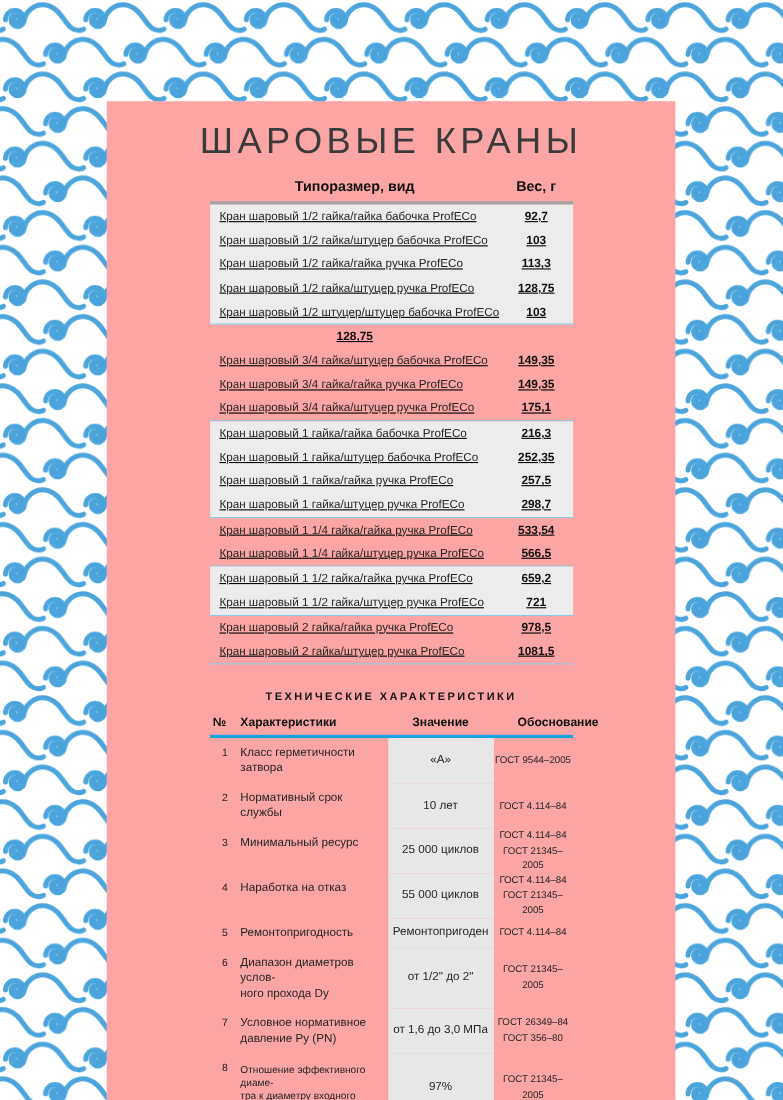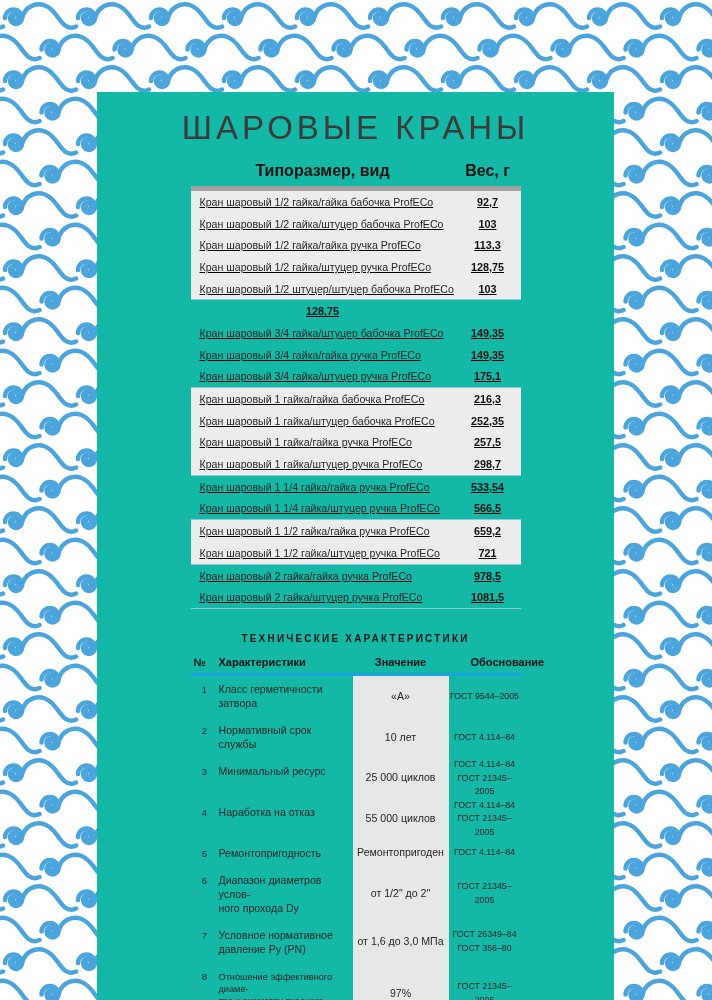--- a/index.html
+++ b/index.html
@@ -1,27 +1,27 @@
 <!DOCTYPE html>
 <html><head>
 <meta charset="utf-8">
 <style>
   html,body { margin:0; padding:0; }
   body { width:712px; height:1000px; font-family:"Liberation Sans", sans-serif; }
   .page { position:relative; width:712px; height:1000px; background:#ffffff; overflow:hidden; }
   svg.waves { position:absolute; left:0; top:0; display:block; }
-  .content { position:absolute; left:97px; top:92px; width:517px; height:908px; background:#14b8a6; }
+  .content { position:absolute; left:97px; top:92px; width:517px; height:908px; background:#fca5a5; }
 
   h1.title { margin:17px 0 13px; text-align:center; font-size:33px; font-weight:400;
              letter-spacing:4px; color:#3b3b3b; }
 
   .ptable { width:330px; margin:0 auto; }
   .phead { display:grid; grid-template-columns:1fr 66px; align-items:end;
-           padding:2px 0 6px; border-bottom:5px solid #a3a3a3;
-           font-weight:bold; font-size:16px; color:#111; }
+           padding:2px 0 6px; border-bottom:3px solid #a3a3a3;
+           font-weight:bold; font-size:13px; color:#111; }
   .phead .h-name { text-align:center; }
   .phead .h-weight { text-align:center; }
   .pgroup { border-bottom:1.6px solid #8fc9e7; }
   .pgroup.shaded { background:#ececec; }
   .prow { display:grid; grid-template-columns:1fr 66px; height:21.7px; align-items:center;text-decoration:underline; }
   .prow .name { font-size:10.6px; padding-left:9px; color:#262626; white-space:nowrap; }
   .prow .weight { font-size:10.8px; font-weight:bold; text-align:center; color:#111; }
 
   h2.stitle { margin:24px 0 12px; text-align:center; font-size:10px; font-weight:bold;
               letter-spacing:2.2px; color:#161616; }

